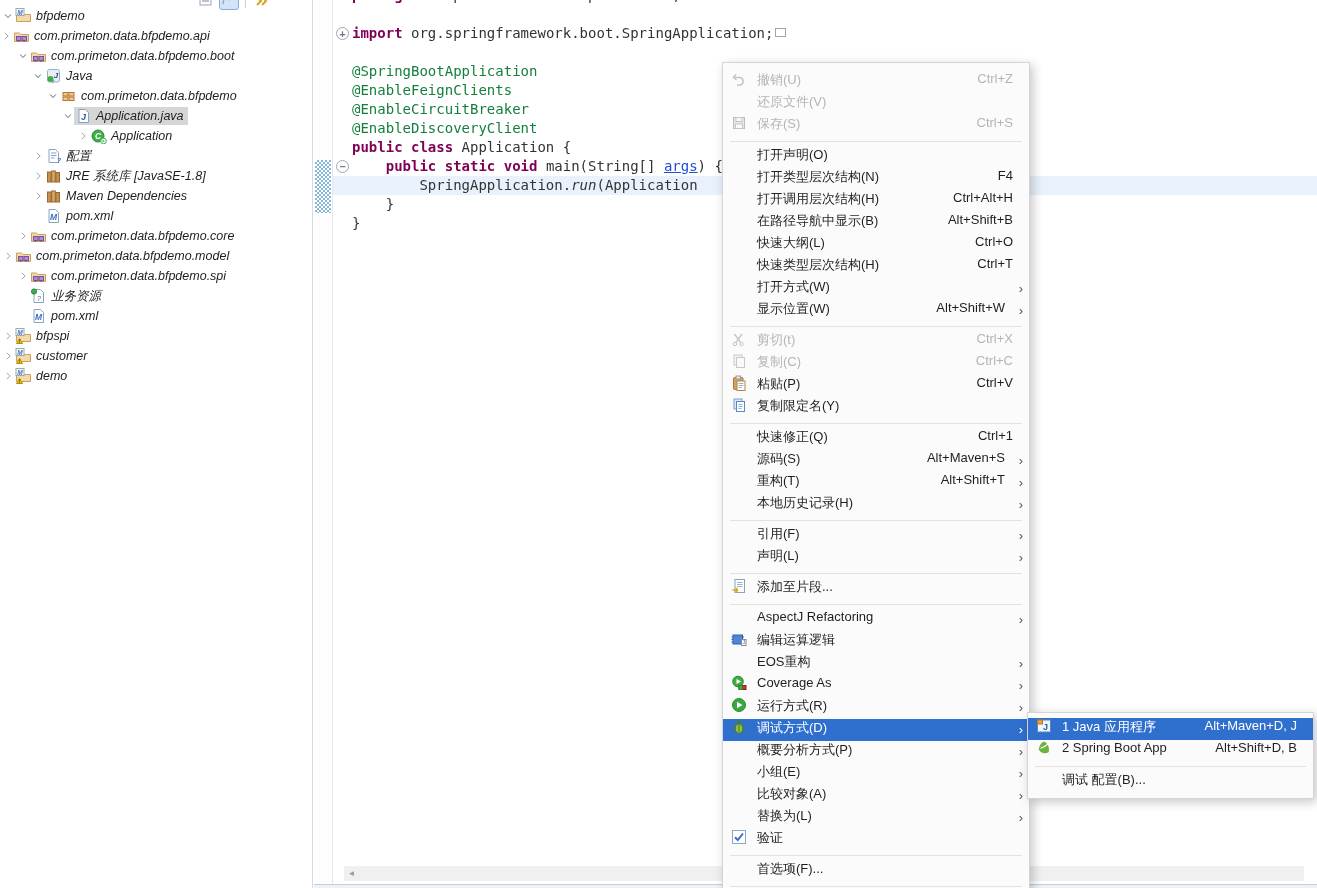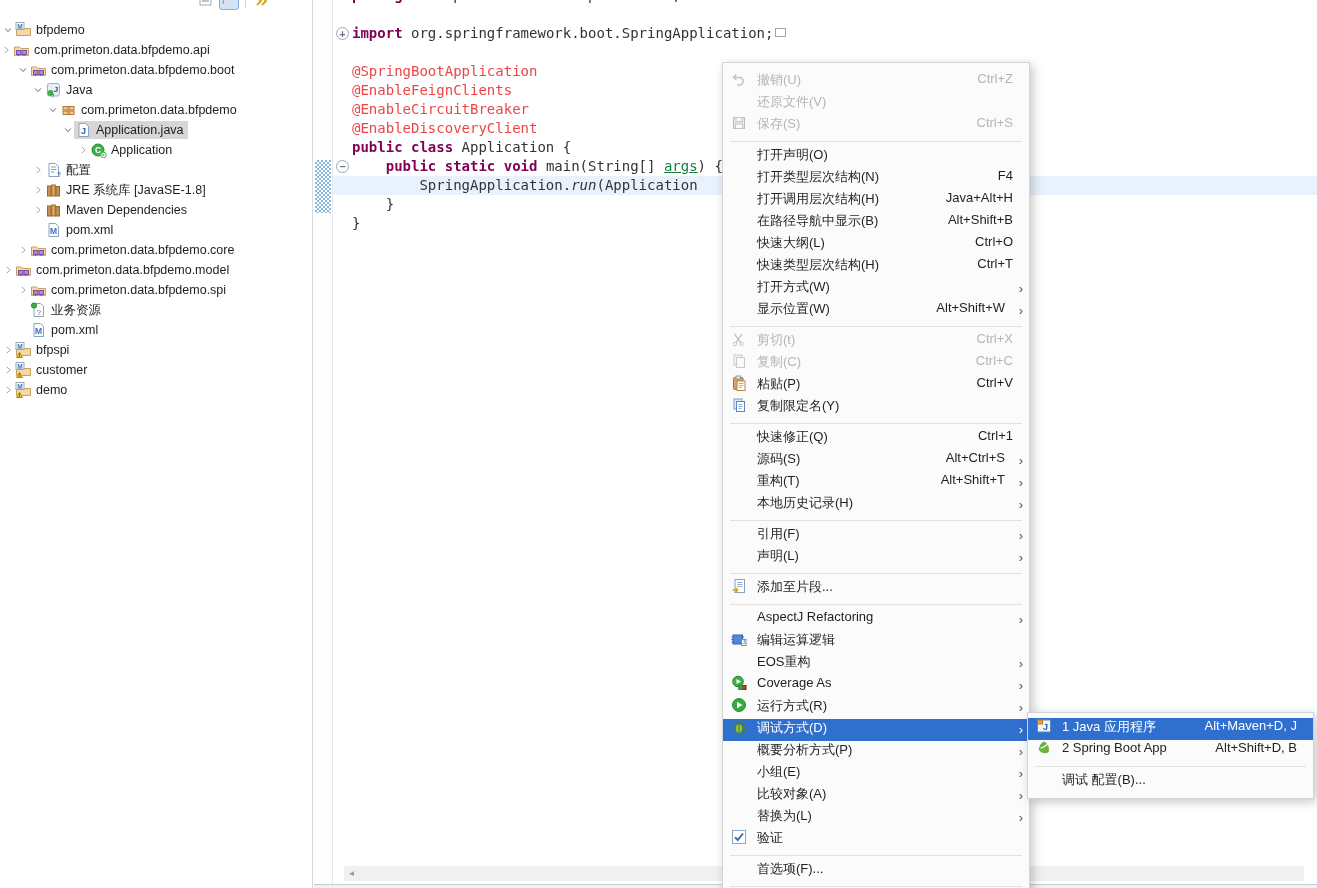--- a/index.html
+++ b/index.html
@@ -6,42 +6,42 @@
   html,body { width:1317px; height:888px; overflow:hidden; background:#fff;
     font-family:"Liberation Sans","DejaVu Sans",sans-serif; }
   #stage { position:relative; width:1317px; height:888px; background:#fff; }
 
   
   #explorer { position:absolute; left:0; top:0; width:313px; height:888px; background:#fff; border-right:1px solid #d9d9d9; overflow:hidden; }
   #explorer-toolbar { position:absolute; top:-12px; left:196px; height:24px; display:flex; align-items:center; gap:3px; }
   .tb-btn { width:20px; height:20px; display:flex; align-items:center; justify-content:center; border-radius:3px; border:1px solid transparent; }
   .tb-btn.active { background:#d4e4f6; border-color:#84aede; }
   .tb-sep { width:1px; height:16px; background:#d0d0d0; margin:0 3px; }
-  #tree { position:absolute; top:20px; left:0; right:0; }
+  #tree { position:absolute; top:6px; left:0; right:0;font-style:italic; }
   .trow { height:20px; display:flex; align-items:center; white-space:nowrap; font-size:12.5px; color:#1e1e1e; }
   .tarrow { width:12px; height:16px; display:inline-flex; align-items:center; justify-content:center; flex:0 0 12px; }
   .trow-inner { display:inline-flex; align-items:center; height:18px; padding:0 4px 0 1px; }
   .trow.selected .trow-inner { background:#d6d6d6; }
   .ticon { width:17px; height:16px; margin-right:4px; flex:0 0 17px; position:relative; }
   .ic svg, .ticon svg { display:block; }
 
   
   #editor { position:absolute; left:314px; top:0; right:0; bottom:0; background:#fff; overflow:hidden; }
   #ruler { position:absolute; left:0; top:0; width:19px; bottom:0; background:#fefefe; border-right:1px solid #e4e7ec; }
   #range-indicator { position:absolute; left:1px; top:160px; width:16px; height:53px;
      background:repeating-conic-gradient(#85b6d9 0% 25%, #ffffff 0% 50%); background-size:4px 4px; }
   #curline { position:absolute; left:19px; right:0; top:176px; height:19px; background:#e9f2fc; }
   #folds { position:absolute; left:22px; top:0; width:14px; bottom:0; }
   .fold { position:absolute; width:13px; height:13px; border:1px solid #9fa7b3; border-radius:50%; background:#fff; color:#6b7380; font:bold 10px "DejaVu Sans Mono",monospace; display:flex; align-items:center; justify-content:center; line-height:1; }
   #code { position:absolute; left:38px; top:-14px; right:0; font:14px/19px "DejaVu Sans Mono","Liberation Mono",monospace; white-space:pre; }
   .cl { height:19px; }
   .seg-kw { color:#7f0055; font-weight:bold; }
-  .seg-ann { color:#ef4444; }
+  .seg-ann { color:#15803d; }
   .seg-plain { color:#333; }
-  .seg-param { color:#15803d;text-decoration:underline; }
+  .seg-param { color:#1d4ed8;text-decoration:underline; }
   .seg-mit { color:#333; font-style:italic; }
   .foldbox { display:inline-block; width:11px; height:9px; border:1px solid #9aa; margin-left:2px; vertical-align:1px; background:#fff; }
   #hscroll { position:absolute; left:30px; right:13px; bottom:7px; height:15px; background:#f0f0f0; display:flex; align-items:center; }
   #hscroll .arr { width:15px; height:15px; display:flex; align-items:center; justify-content:center; color:#9a9a9a; font-size:8px; }
   #editor-bottom-edge { position:absolute; left:0; right:0; bottom:0; height:4px; background:#eef1f6; border-top:1px solid #c6cdd9; }
 
   
   .menu { position:absolute; background:#fbfbfb; border:1px solid #d4d4d4; box-shadow:3px 3px 10px rgba(0,0,0,.22); z-index:10; font-size:13px; color:#1f1f1f; }
   #context-menu { left:722px; top:62px; width:308px; height:840px; padding-top:8px; }
   #submenu { left:1027px; top:712px; width:287px; padding:5px 0; z-index:11; }
@@ -473,21 +473,21 @@
       </div>
       <div class="mi  ">
         <span class="mi-ic"></span>
         <span class="mi-label">打开类型层次结构(N)</span>
         <span class="mi-sc no-arrow">F4</span>
 
       </div>
       <div class="mi  ">
         <span class="mi-ic"></span>
         <span class="mi-label">打开调用层次结构(H)</span>
-        <span class="mi-sc no-arrow">Java+Alt+H</span>
+        <span class="mi-sc no-arrow">Ctrl+Alt+H</span>
 
       </div>
       <div class="mi  ">
         <span class="mi-ic"></span>
         <span class="mi-label">在路径导航中显示(B)</span>
         <span class="mi-sc no-arrow">Alt+Shift+B</span>
 
       </div>
       <div class="mi  ">
         <span class="mi-ic"></span>
@@ -572,21 +572,21 @@
       <div class="msep"></div>
       <div class="mi  ">
         <span class="mi-ic"></span>
         <span class="mi-label">快速修正(Q)</span>
         <span class="mi-sc no-arrow">Ctrl+1</span>
 
       </div>
       <div class="mi  ">
         <span class="mi-ic"></span>
         <span class="mi-label">源码(S)</span>
-        <span class="mi-sc">Alt+Ctrl+S</span>
+        <span class="mi-sc">Alt+Maven+S</span>
         <span class="mi-arrow">›</span>
       </div>
       <div class="mi  ">
         <span class="mi-ic"></span>
         <span class="mi-label">重构(T)</span>
         <span class="mi-sc">Alt+Shift+T</span>
         <span class="mi-arrow">›</span>
       </div>
       <div class="mi  ">
         <span class="mi-ic"></span>

